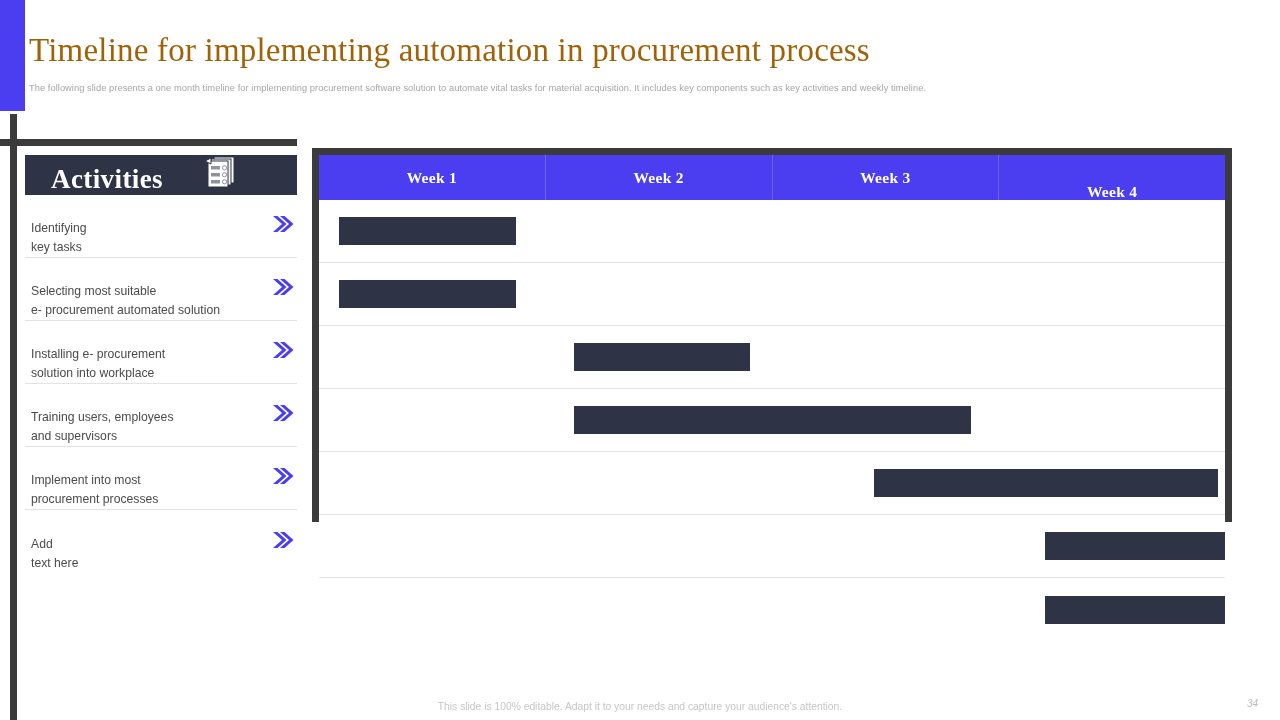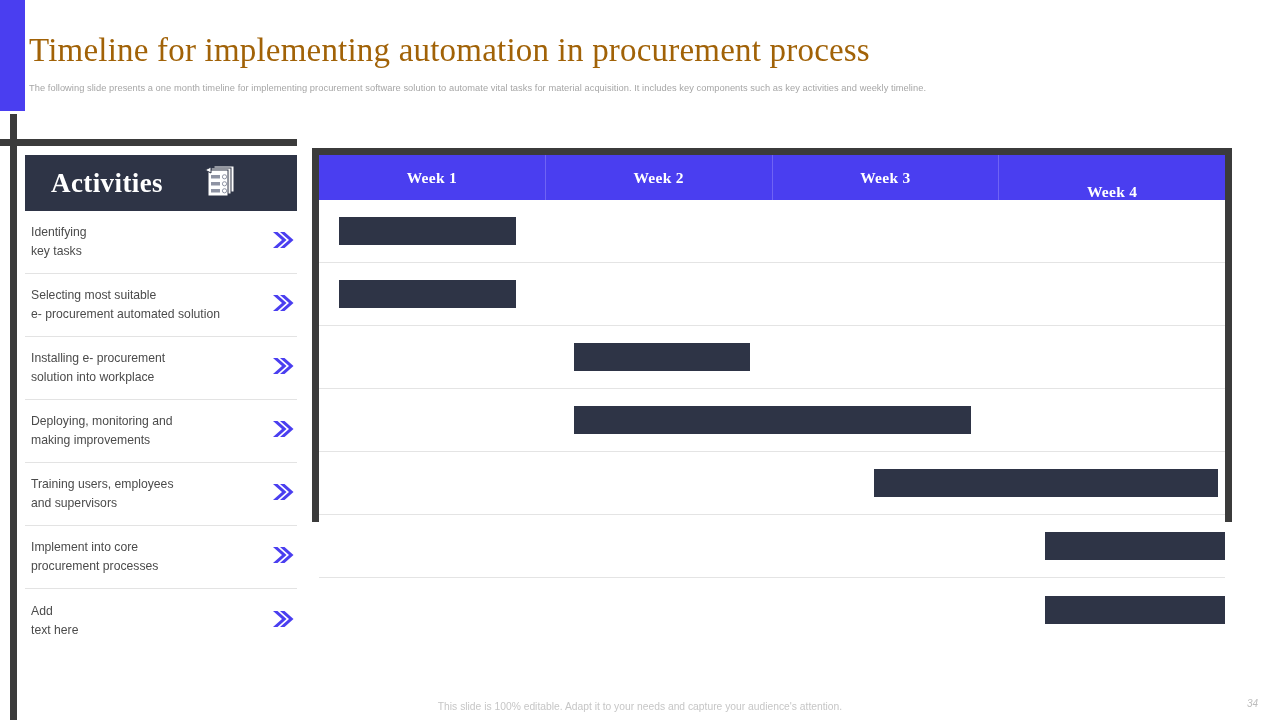--- a/index.html
+++ b/index.html
@@ -36,35 +36,35 @@
     position: absolute; left: 29px; top: 83px; width: 1090px;
     font-size: 9.3px; color: #a6a6a6; letter-spacing: .05px;
     white-space: nowrap;
   }
 
   
   .activities-panel {
     position: absolute; left: 25px; top: 155px; width: 272px;
   }
   .activities-head {
-    height: 56px; background: #2e3446;
-    display: flex; align-items: center; justify-content: flex-start;
+    height: 40px; background: #2e3446;
+    display: flex; align-items: flex-end; justify-content: flex-start;
     padding: 0 14px 0 14px; gap: 0;
   }
   .activities-head-label {
     font-family: "Liberation Serif", serif;
     font-size: 27px; color: #ffffff; font-weight: 700;
     letter-spacing: .4px; margin-left: 12px;
   }
   .doc-icon { margin-left: 38px; display: block; }
 
   .activity-row {
     position: relative;
     height: 63px;
-    display: flex; align-items: center;
+    display: flex; align-items: flex-end;
     border-bottom: 1px solid #e3e3e3;
   }
   .activity-row:last-child { border-bottom: none; }
   .activity-text {
     font-size: 12.2px; color: #4b4b4b; line-height: 19px;
     width: 222px; padding-left: 6px;
   }
   .activity-text .l2 { display: block; }
   .chev { position: absolute; right: 2px; top: 50%; transform: translateY(-50%); }
 
@@ -168,49 +168,37 @@
         <span class="l2">solution into workplace</span>
       </div>
       <span class="chev">
         <svg width="26" height="22" viewBox="0 0 26 22">
             <path d="M4 3 L13 11 L4 19 L8.5 19 L17.5 11 L8.5 3 Z" fill="#4a3ef0"></path>
             <path d="M11 3 L20 11 L11 19 L15.5 19 L24.5 11 L15.5 3 Z" fill="#4a3ef0"></path>
           </svg>
       </span>
     </div>
 
-    <div class="activity-row">
-      <div class="activity-text">
-        <span>Deploying, monitoring and</span>
-        <span class="l2">making improvements</span>
-      </div>
-      <span class="chev">
-        <svg width="26" height="22" viewBox="0 0 26 22">
-            <path d="M4 3 L13 11 L4 19 L8.5 19 L17.5 11 L8.5 3 Z" fill="#4a3ef0"></path>
-            <path d="M11 3 L20 11 L11 19 L15.5 19 L24.5 11 L15.5 3 Z" fill="#4a3ef0"></path>
-          </svg>
-      </span>
-    </div>
 
     <div class="activity-row">
       <div class="activity-text">
         <span>Training users, employees</span>
         <span class="l2">and supervisors</span>
       </div>
       <span class="chev">
         <svg width="26" height="22" viewBox="0 0 26 22">
             <path d="M4 3 L13 11 L4 19 L8.5 19 L17.5 11 L8.5 3 Z" fill="#4a3ef0"></path>
             <path d="M11 3 L20 11 L11 19 L15.5 19 L24.5 11 L15.5 3 Z" fill="#4a3ef0"></path>
           </svg>
       </span>
     </div>
 
     <div class="activity-row">
       <div class="activity-text">
-        <span>Implement  into core</span>
+        <span>Implement  into most</span>
         <span class="l2">procurement  processes</span>
       </div>
       <span class="chev">
         <svg width="26" height="22" viewBox="0 0 26 22">
             <path d="M4 3 L13 11 L4 19 L8.5 19 L17.5 11 L8.5 3 Z" fill="#4a3ef0"></path>
             <path d="M11 3 L20 11 L11 19 L15.5 19 L24.5 11 L15.5 3 Z" fill="#4a3ef0"></path>
           </svg>
       </span>
     </div>
 

